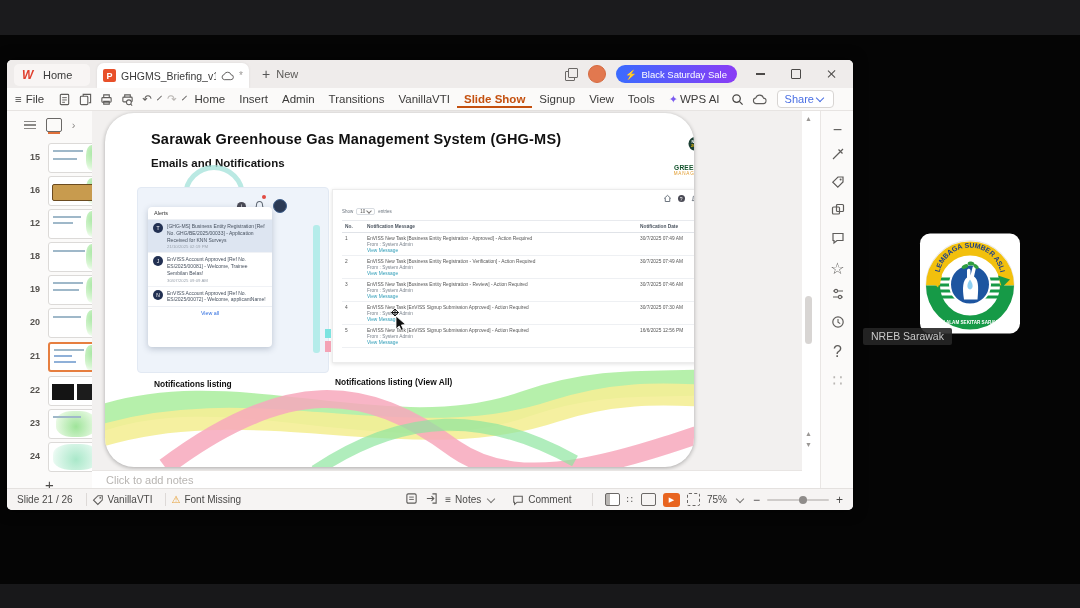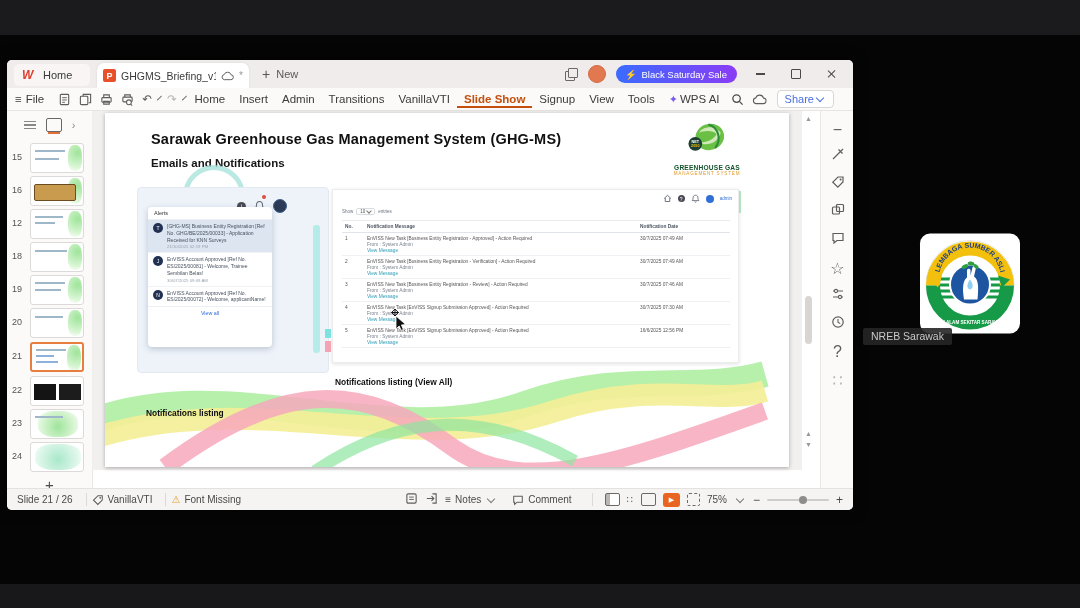--- a/index.html
+++ b/index.html
@@ -43,33 +43,33 @@
   .share-btn{display:flex;align-items:center;border:1px solid #d8d5d3;border-radius:4px;padding:2px 7px;color:#4a6fe3;font-size:11px;margin:0 6px;background:#fff;}
   .vsep{width:1px;height:13px;background:#ddd9d7;margin:0 5px;}
   
   .thumbs{position:absolute;left:0;top:51px;width:85px;height:377px;background:#fbfaf9;border-right:1px solid #e9e6e4;}
   .th-head{position:absolute;left:0;top:4px;width:85px;height:20px;display:flex;align-items:center;justify-content:center;gap:10px;color:#6a6866;}
   .th-tab{width:14px;height:12px;border:1.3px solid #8a8886;border-radius:2px;}
   .th-tab.active{border-color:#6a6866;box-shadow:0 4px 0 -2px #e0703a;}
   .th-outline{display:flex;flex-direction:column;gap:2px;}
   .th-outline i{display:block;width:12px;height:1.5px;background:#8a8886;}
   .th-arrow{font-size:11px;color:#8a8886;}
-  .thumb-row{position:absolute;left:0;width:85px;height:30px;}
+  .thumb-row{position:absolute;left:18px;width:85px;height:30px;font-weight:bold;}
   .thumb-num{position:absolute;left:5px;top:9px;font-size:9px;color:#55524f;}
   .thumb-card{position:absolute;left:23px;top:0;width:54px;height:30px;background:#fff;border:1px solid #dcdad8;border-radius:3px;box-sizing:border-box;overflow:hidden;}
   .thumb-card.sel{border:2px solid #e67e3f;}
   .mini-blob{position:absolute;right:1px;top:1px;width:14px;height:26px;background:radial-gradient(circle at 70% 30%,#9fe49a,#d9f6d4 70%,transparent);border-radius:40%;}
   .mini-line{position:absolute;left:4px;height:1.5px;background:#9fb8c9;}
   .mini-tan{position:absolute;left:3px;top:7px;width:40px;height:15px;background:#c89b4e;border:1px solid #6b4b20;border-radius:2px;}
   .mini-dark1{position:absolute;left:3px;top:7px;width:22px;height:16px;background:#141414;}
   .mini-dark2{position:absolute;left:28px;top:7px;width:22px;height:16px;background:#1c1c1c;}
   .add-slide{position:absolute;left:0;top:365px;width:85px;text-align:center;font-size:15px;color:#4d4b49;}
   
   .canvas{position:absolute;left:85px;top:51px;width:710px;height:359px;background:#f2f0ef;}
-  .page{position:absolute;left:13px;top:2px;width:684px;height:354px;background:#fff;box-shadow:0 1px 4px rgba(0,0,0,.3);overflow:hidden;}
+  .page{position:absolute;left:13px;top:2px;width:589px;height:354px;background:#fff;box-shadow:0 1px 4px rgba(0,0,0,.3);overflow:hidden;border-radius:29px;}
   .s-title{position:absolute;left:46px;top:18px;font-size:14.5px;font-weight:bold;color:#101010;letter-spacing:.2px;}
   .s-subtitle{position:absolute;left:46px;top:44px;font-size:11.5px;font-weight:bold;color:#151515;}
   .brand{position:absolute;left:566px;top:6px;width:72px;text-align:center;}
   .brand-name{font-size:6.6px;font-weight:bold;color:#14532d;letter-spacing:.2px;margin-top:1px;}
   .brand-tag{font-size:4.6px;color:#e19b2c;letter-spacing:.8px;}
   
   .alerts-bg{position:absolute;left:32px;top:74px;width:190px;height:184px;background:#eef3fa;border:1px solid #e2e9f3;border-radius:4px;}
   .teal-arc{position:absolute;left:78px;top:52px;width:52px;height:52px;border:5px solid #a9e4dc;border-radius:50%;opacity:.8;}
   .cyan-bar{position:absolute;left:208px;top:112px;width:7px;height:128px;background:#b5ecea;border-radius:3px;}
   .mint-chip{position:absolute;left:627px;top:78px;width:9px;height:22px;background:#b9ecc9;}
@@ -99,21 +99,21 @@
   .po-sel .chev{width:3px;height:3px;margin:0 0 1px 0;}
   .po-table{position:absolute;left:9px;top:30px;width:388px;}
   .po-thead{display:flex;border-top:1px solid #e8eaee;border-bottom:1px solid #e0e3e8;padding:3px 0;color:#4c5560;font-weight:bold;}
   .po-row{display:flex;border-bottom:1px solid #eef0f3;padding:2.5px 0;}
   .c-no{flex:0 0 22px;padding-left:3px;}
   .c-msg{flex:1;}
   .c-date{flex:0 0 90px;}
   .po-from{color:#7a828c;margin-top:1px;}
   .po-link{color:#2f9db8;margin-top:1px;}
   .caption{position:absolute;font-size:8.4px;font-weight:bold;color:#101010;z-index:5;}
-  .cap-l{left:41px;top:266px;margin-top:29px;}
+  .cap-l{left:49px;top:266px;}
   .cap-r{left:230px;top:264px;}
   .wave{position:absolute;left:0;top:236px;z-index:1;}
   .alerts-layer{z-index:2;}
   
   .cursor{position:absolute;left:283px;top:196px;z-index:9;}
   
   .vscroll{position:absolute;left:795px;top:51px;width:14px;height:359px;color:#9a9794;font-size:7px;}
   .sb-thumb{position:absolute;left:3px;top:185px;width:7px;height:48px;background:#d8d5d3;border-radius:4px;}
   .sb-top{position:absolute;left:3px;top:4px;}
   .sb-nav{position:absolute;left:3px;top:318px;line-height:1.5;text-align:center;}
@@ -564,20 +564,23 @@
       <span class="sb-ico" style="top:176px"><svg width="14" height="14" viewBox="0 0 14 14">
             <use href="#i-sliders"></use>
           </svg></span>
       <span class="sb-ico" style="top:204px"><svg width="14" height="14" viewBox="0 0 14 14">
             <use href="#i-clock"></use>
           </svg></span>
       <span class="sb-ico" style="top:232px">?</span>
       <span class="sb-ico" style="top:260px;color:#b9b6b3">∷</span>
     </div>
 
+    <div class="notesbar">
+      <span>Click to add notes</span>
+    </div>
 
     <div class="statusbar">
       <span class="st-item">Slide 21 / 26</span>
       <span class="vsep"></span>
       <span class="st-item">
           <svg width="12" height="12" viewBox="0 0 14 14">
             <use href="#i-tag"></use>
           </svg>
           <span>VanillaVTI</span>
         </span>

